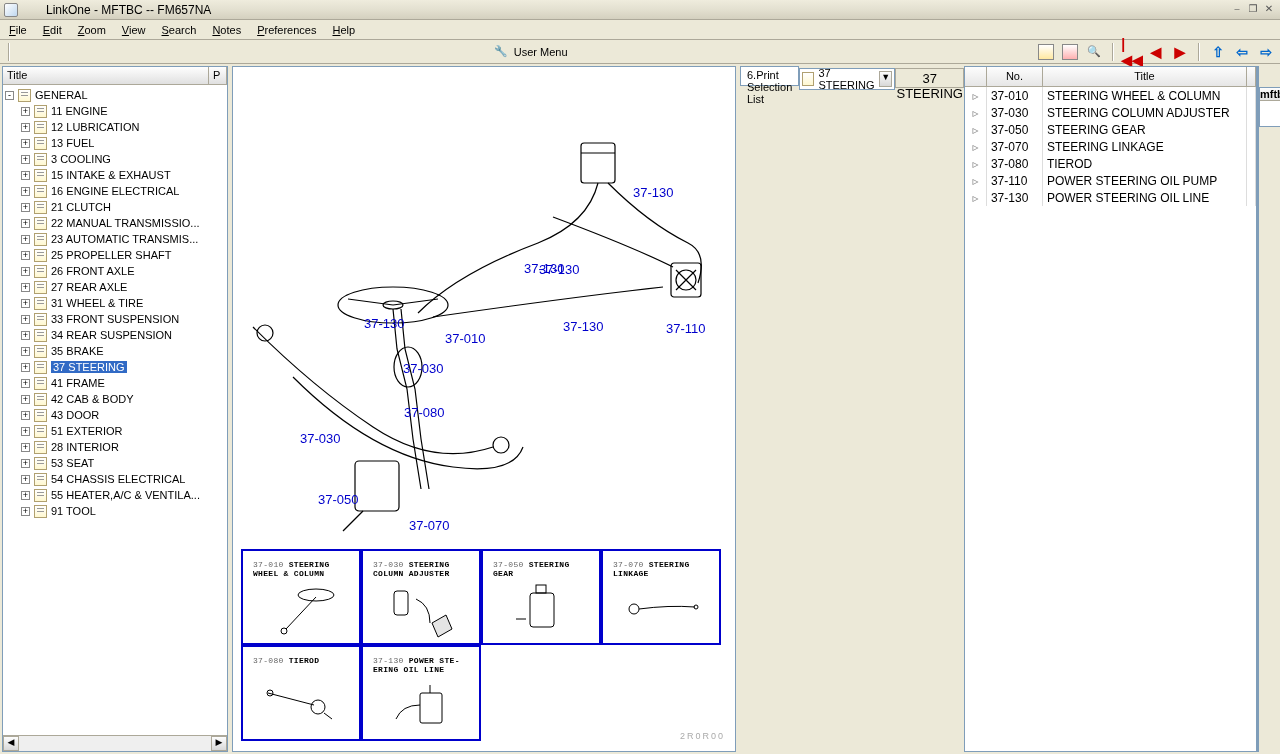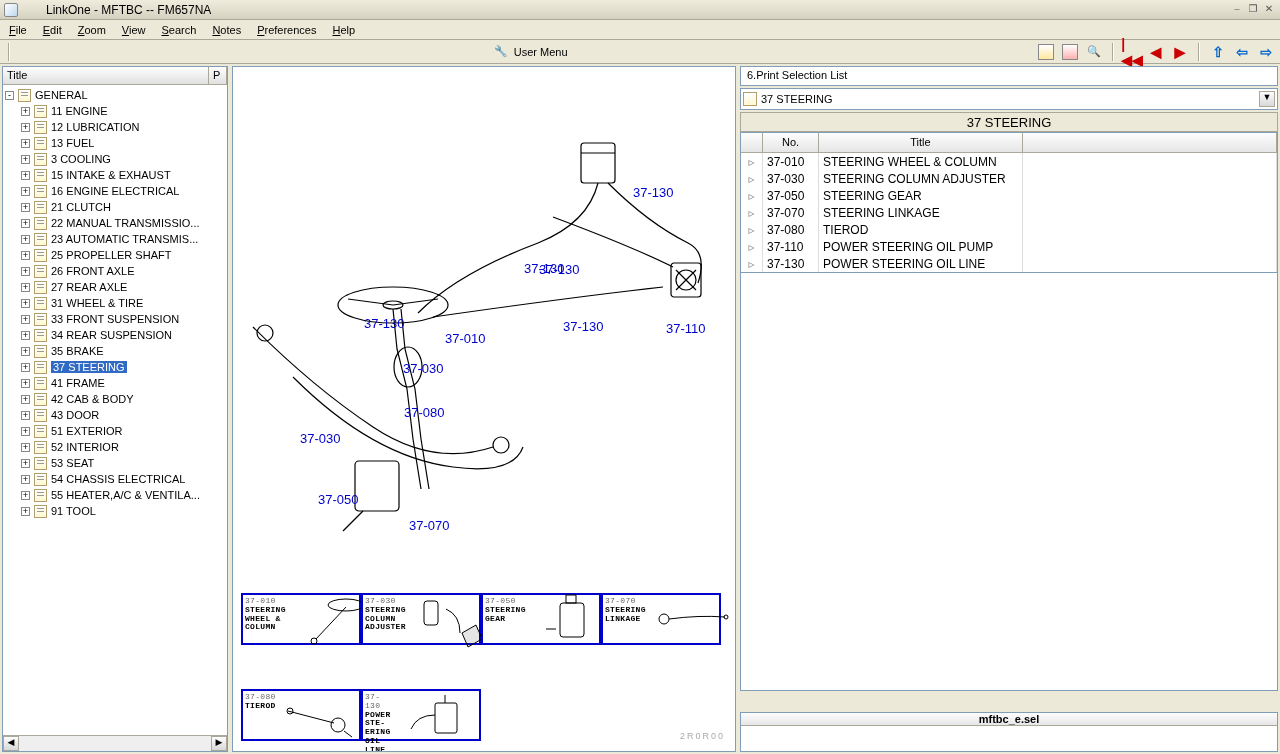--- a/index.html
+++ b/index.html
@@ -97,29 +97,29 @@
 .tree-scroll-h { height: 16px; background: #ece9d8; border-top: 1px solid #aca899; display: flex;}
 .tree-scroll-h .sb-btn { width: 16px; height: 15px; background: linear-gradient(#fdfdfd,#d8d8d8); border: 1px solid #aca899; text-align:center; font-size:9px;}
 .tree-scroll-h .sb-track { flex:1; background: #efefef;}
 
 
 .diagram-panel { flex:1; background:#fff; border:1px solid #7f9db9; margin:2px; position:relative; overflow:hidden;}
 .diagram-panel .label { position:absolute; color:#0000cc; font-size:13px; font-family: Arial;}
 .diagram-svg { position:absolute; top:0; left:0;}
 
 .thumb-grid { position:absolute; left:8px; bottom:10px; display:grid; grid-template-columns: repeat(4, 120px); grid-auto-rows: 96px; gap: 0;}
-.thumb { border: 2px solid #0000cc; background:#fff; padding: 2px; display:flex; flex-direction:row;margin-top:44px;}
+.thumb { border: 2px solid #0000cc; background:#fff; padding: 10px; display:flex; flex-direction:column;}
 .thumb .t-title { font-size:8px; font-family: "Courier New", monospace; color:#666; letter-spacing:0.3px; line-height:1.1; text-transform:uppercase; }
 .thumb .t-title b { color:#000; }
 .thumb .t-body { flex:1; display:flex; align-items:center; justify-content:center;}
 .thumb svg { width:90px; height:60px;}
 .serial { position:absolute; right:10px; bottom:10px; color:#aaa; font-size:9px; letter-spacing:2px;}
 
 
-.right-panel { width: 538px; display:flex; flex-direction:column; margin:2px;}
+.right-panel { width: 538px; display:flex; flex-direction:row; margin:2px;}
 .r-row1 { height: 20px; border:1px solid #7f9db9; background:#fff; padding:2px 6px; font-size:11px;}
 .r-dropdown { height: 22px; border:1px solid #7f9db9; background:#fff; margin-top:2px; display:flex; align-items:center; padding:0 2px;}
 .r-dropdown .dd-icon { width:14px; height:14px; border:1px solid #b0a070; background:linear-gradient(#fff,#fff8d0); margin-right:4px;}
 .r-dropdown .dd-btn { margin-left:auto; width:16px; height:16px; background:linear-gradient(#fdfdfd,#d8d8d8); border:1px solid #aca899; text-align:center; font-size:9px;}
 .r-section-title { height: 20px; background:#ece9d8; border:1px solid #aca899; margin-top:2px; text-align:center; font-size:13px; padding-top:2px;}
 .r-table { border:1px solid #7f9db9; background:#fff; margin-top:0; display:flex; flex-direction:column;}
 .r-thead { display:flex; background:linear-gradient(#fdfdfd,#e6e6e6); height:20px; border-bottom:1px solid #aca899;}
 .r-thead .th { border-right:1px solid #aca899; text-align:center; font-size:11px; padding-top:3px;}
 .r-thead .th-arrow { width:22px;}
 .r-thead .th-no { width:56px;}
@@ -313,21 +313,21 @@
           <span class="node-label ">43 DOOR</span>
         </div>
         <div class="tree-node l2">
           <div class="expander">+</div>
           <div class="node-icon"></div>
           <span class="node-label ">51 EXTERIOR</span>
         </div>
         <div class="tree-node l2">
           <div class="expander">+</div>
           <div class="node-icon"></div>
-          <span class="node-label ">52 INTERIOR</span>
+          <span class="node-label ">28 INTERIOR</span>
         </div>
         <div class="tree-node l2">
           <div class="expander">+</div>
           <div class="node-icon"></div>
           <span class="node-label ">53 SEAT</span>
         </div>
         <div class="tree-node l2">
           <div class="expander">+</div>
           <div class="node-icon"></div>
           <span class="node-label ">54 CHASSIS ELECTRICAL</span>

